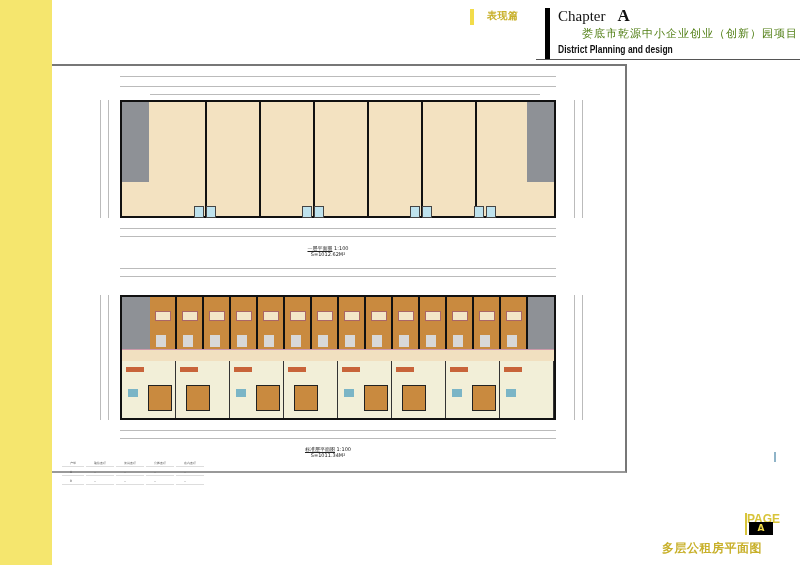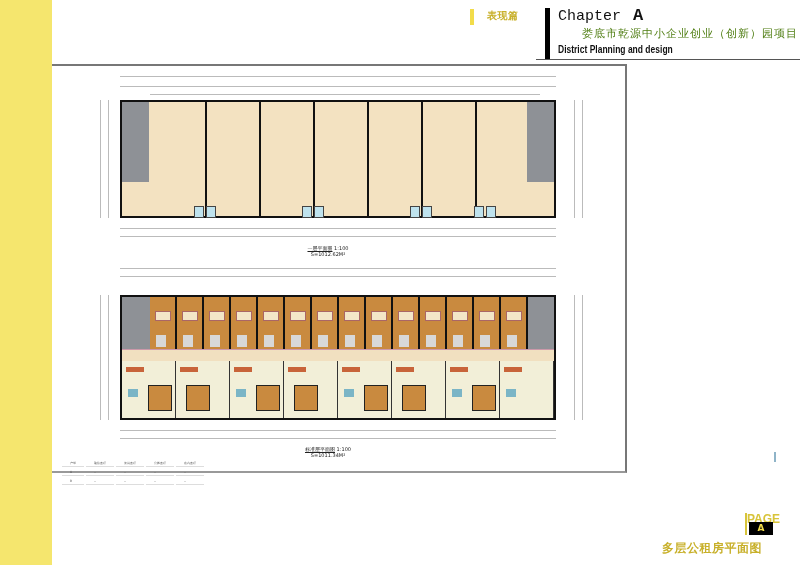--- a/index.html
+++ b/index.html
@@ -2,21 +2,21 @@
 <html><head>
 <meta charset="utf-8">
 <style>
   html,body{margin:0;padding:0;}
   body{width:800px;height:565px;position:relative;overflow:hidden;background:#fff;font-family:"DejaVu Sans",sans-serif;}
   .abs{position:absolute;}
   #yellow-strip{left:0;top:0;width:52px;height:565px;background:#F5E66E;}
   #section-marker{left:470px;top:9px;width:4px;height:16px;background:#F2DC4A;}
   #section-label{left:487px;top:9px;font-size:10px;font-weight:bold;color:#C8B02A;letter-spacing:0.5px;}
   #header-bar{left:545px;top:8px;width:5px;height:52px;background:#000;}
-  #chapter{left:558px;top:6px;font-family:Liberation Mono, monospace;font-size:15px;color:#111;}
+  #chapter{left:558px;top:6px;font-family:Liberation Serif, serif;font-size:15px;color:#111;}
   #chapter-letter{font-weight:bold;font-size:17px;margin-left:12px;}
   #project-title{left:582px;top:26px;font-size:11px;color:#4d7c0f;letter-spacing:1px;}
   #subtitle{left:558px;top:44px;font-family:"Liberation Sans",sans-serif;font-size:10px;font-weight:bold;color:#111;transform:scaleX(0.85);transform-origin:left;}
   #header-rule{left:536px;top:59px;width:264px;height:1px;background:#555;}
   #frame{left:52px;top:64px;width:575px;height:409px;border-top:2px solid #777;border-right:2px solid #777;border-bottom:2px solid #999;box-sizing:border-box;}
   .dim{position:absolute;height:0;border-top:1px solid #bbb;}
   .dimv{position:absolute;width:0;border-left:1px solid #bbb;}
   
   #plan1{left:120px;top:100px;width:436px;height:118px;border:2px solid #111;box-sizing:border-box;background:#F3E2C1;}
   .bay{position:absolute;top:0;bottom:0;border-left:2px solid #111;}

